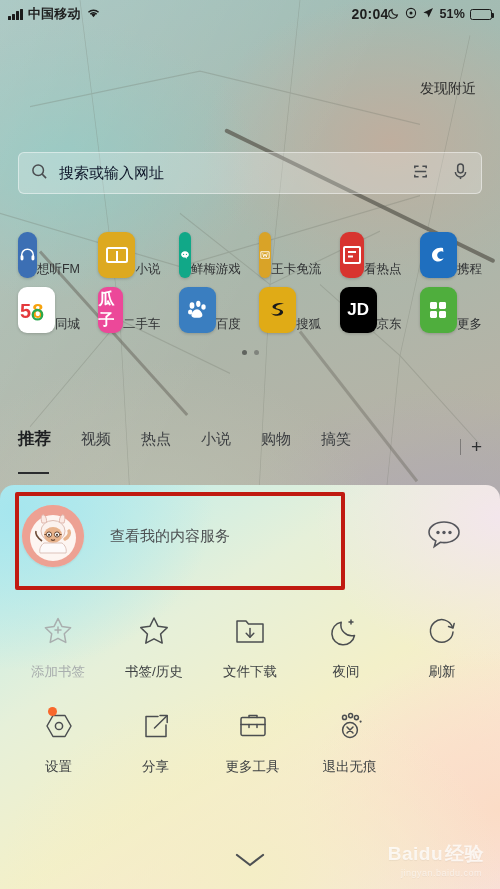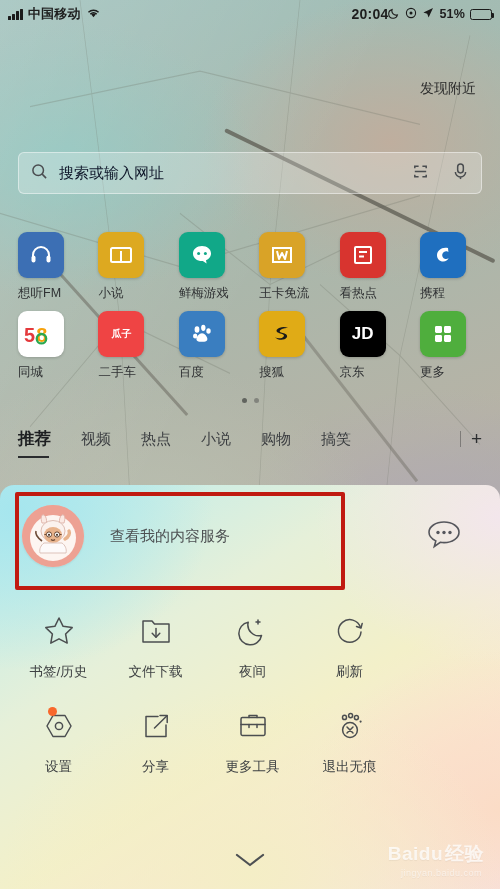--- a/index.html
+++ b/index.html
@@ -96,39 +96,39 @@
   }
   .search-ph { flex: 1; margin-left: 11px; color: #0f172a; font-size: 15px; }
   .ic { stroke: #4a4d50; fill: none; stroke-width: 1.6; }
 
   
   .grid {
     position: absolute; left: 0; right: 0; top: 232px;
     display: flex; flex-direction: column; gap: 9px;
   }
   .grow { display: flex; justify-content: space-between; padding: 0 18px; }
-  .cell { width: 62px; display: flex; flex-direction: column; align-items: flex-start; }
+  .cell { width: 62px; display: flex; align-items: flex-end; }
   .app {
     width: 46px; height: 46px; border-radius: 9px;
     display: flex; align-items: center; justify-content: center;
     color: #fff; font-weight: 700; font-size: 19px;
     box-shadow: 0 1px 3px rgba(0,0,0,.18);
     overflow: hidden;
   }
   .clabel { margin-top: 7px; font-size: 12.5px; color: #2f3133; white-space: nowrap; }
   .dots { display: flex; justify-content: center; gap: 7px; margin-top: 8px; }
   .dots span { width: 5px; height: 5px; border-radius: 50%; background: rgba(70,72,70,.45); }
   .dots span.on { background: rgba(70,72,70,.75); }
 
   
   .tabs {
     position: absolute; left: 0; right: 0; top: 428px;
     display: flex; align-items: center; padding: 0 18px;
   }
-  .tab { font-size: 15px; color: #3a3d40; margin-right: 30px; position: relative; padding-bottom: 8px; }
+  .tab { font-size: 15px; color: #3a3d40; margin-right: 30px; position: relative; padding-bottom: 24px; }
   .tab.active { font-weight: 700; color: #1d1f21; font-size: 16.5px; }
   .tab.active::after {
     content: ''; position: absolute; left: 0; right: 2px; bottom: 0;
     height: 2px; background: #2a2c2e;
   }
   .tab-sep { width: 1px; height: 16px; background: rgba(60,60,60,.45); margin: 0 10px 8px auto; }
   .tab-add { font-size: 19px; color: #2d2f31; margin-bottom: 8px; font-weight: 300; }
 
   
   .panel {
@@ -350,21 +350,21 @@
         <div class="app" style="background:#ffffff">
           <svg width="36" height="26" viewBox="0 0 38 26">
               <text x="1" y="21" font-family="Liberation Sans, sans-serif" font-size="21" font-weight="700" fill="#e4393c">5</text>
               <text x="14" y="21" font-family="Liberation Sans, sans-serif" font-size="21" font-weight="700" fill="#f7a20c">8</text>
               <circle cx="19.5" cy="18" r="5" fill="none" stroke="#2aa84f" stroke-width="2.4"></circle>
             </svg>
         </div>
         <div class="clabel">同城</div>
       </div>
       <div class="cell">
-        <div class="app" style="background:#ef4444;font-size:10px">瓜子</div>
+        <div class="app" style="background:#ec4899;font-size:16px">瓜子</div>
         <div class="clabel">二手车</div>
       </div>
       <div class="cell">
         <div class="app" style="background:#3a7ec0">
           <svg width="26" height="26" viewBox="0 0 26 26">
               <ellipse cx="8" cy="8.5" rx="2.4" ry="3.2" fill="#fff"></ellipse>
               <ellipse cx="14.3" cy="6.8" rx="2.2" ry="3.1" fill="#fff"></ellipse>
               <ellipse cx="19.5" cy="10" rx="2.2" ry="2.8" fill="#fff"></ellipse>
               <ellipse cx="6.2" cy="15" rx="2.2" ry="2.6" fill="#fff"></ellipse>
               <path d="M13 12.3c2.6 0 5.4 3.6 5.4 5.8 0 1.8-1.6 2.6-3.2 2.6h-4.6c-1.7 0-3.2-.8-3.2-2.6 0-2.2 2.9-5.8 5.6-5.8Z" fill="#fff"></path>
@@ -446,20 +446,30 @@
         <path d="M19 4c8.3 0 15 4.6 15 10.3S27.3 24.6 19 24.6c-1.3 0-2.5-.1-3.7-.3l-6 4.2 1.5-5.6C7 21 4 18 4 14.3 4 8.6 10.7 4 19 4Z" fill="none" stroke="#55565c" stroke-width="1.6"></path>
         <circle cx="13" cy="14.5" r="1.7" fill="#55565c"></circle>
         <circle cx="19" cy="14.5" r="1.7" fill="#55565c"></circle>
         <circle cx="25" cy="14.5" r="1.7" fill="#55565c"></circle>
       </svg>
     </div>
 
     <div class="menu">
 
       <div class="mrow">
+        <div class="mitem disabled">
+          <div class="micon">
+            <svg width="36" height="36" viewBox="0 0 36 36">
+                <path class="mi dim" d="M18 5.5l3.9 7.9 8.7 1.3-6.3 6.1 1.5 8.6-7.8-4.1-7.8 4.1 1.5-8.6-6.3-6.1 8.7-1.3Z"></path>
+                <line class="mi dim" x1="18" y1="14" x2="18" y2="20"></line>
+                <line class="mi dim" x1="15" y1="17" x2="21" y2="17"></line>
+              </svg>
+          </div>
+          <div class="mlabel">添加书签</div>
+        </div>
         <div class="mitem">
           <div class="micon">
             <svg width="36" height="36" viewBox="0 0 36 36">
                 <path class="mi" d="M18 5l4.1 8.3 9.1 1.3-6.6 6.4 1.6 9.1L18 25.8 9.8 30.1l1.6-9.1-6.6-6.4 9.1-1.3Z"></path>
               </svg>
           </div>
           <div class="mlabel">书签/历史</div>
         </div>
         <div class="mitem">
           <div class="micon">

